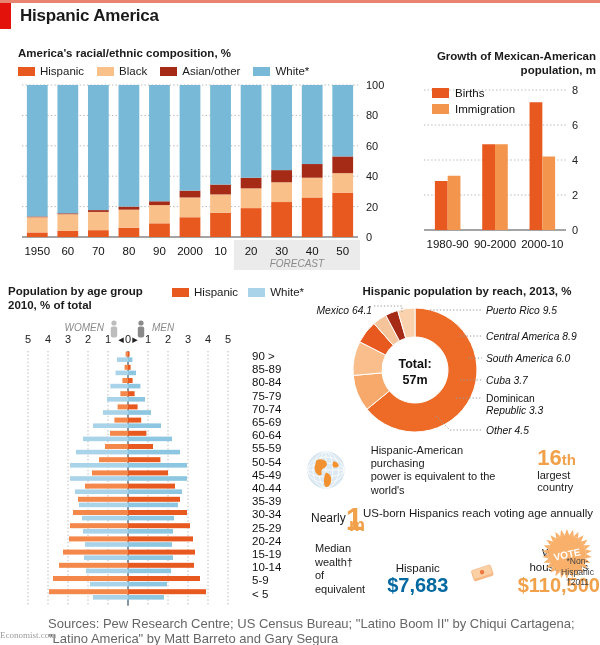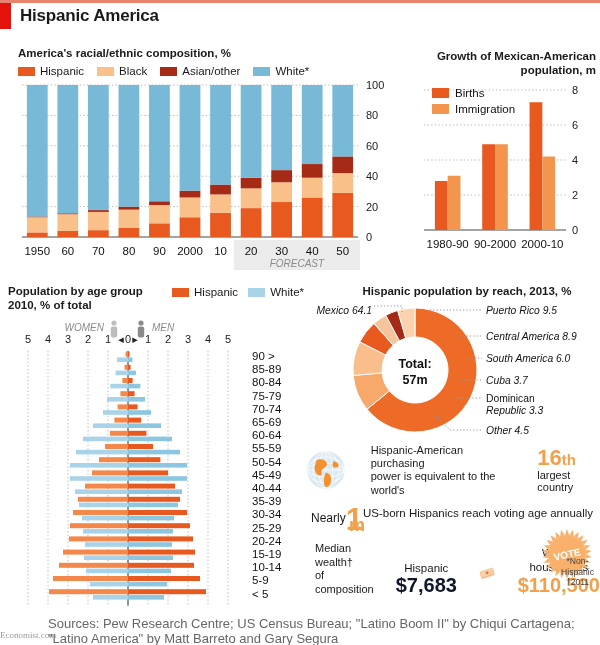--- a/index.html
+++ b/index.html
@@ -385,25 +385,25 @@
     <div>
       <div style="font-size:11.5px;margin-top:1px;">US-born Hispanics reach voting age annually</div>
       <div style="font-size:18px;color:#F2A14B;font-weight:bold;margin-left:-14px;margin-top:-4px;">m</div>
     </div>
   </div>
 
   <div style="display:flex;align-items:flex-end;gap:22px;margin-top:6px;margin-left:10px;">
     <div style="font-size:11px;line-height:1.25;">
       <span>Median</span><br>
       <span>wealth†</span><br>
-      <span>of composition</span>
+      <span>of equivalent</span>
     </div>
     <div style="text-align:center;">
       <div style="font-size:11.5px;">Hispanic</div>
-      <div style="font-size:20px;font-weight:bold;color:#0f172a;">$7,683</div>
+      <div style="font-size:20px;font-weight:bold;color:#0369a1;">$7,683</div>
     </div>
     <svg width="46" height="34" viewBox="0 0 46 34" style="margin-bottom:6px;">
       <g transform="rotate(-18 23 17)">
         <rect x="5" y="8" width="36" height="17" rx="2" fill="#F9BE8C" stroke="#F0A46A" stroke-width="0.8"></rect>
         <rect x="5" y="5" width="36" height="17" rx="2" fill="#FBD0A5" stroke="#F0A46A" stroke-width="0.8"></rect>
         <circle cx="23" cy="13.5" r="4" fill="#E8591F" opacity="0.75"></circle>
       </g>
     </svg>
     <div style="text-align:center;">
       <div style="font-size:11.5px;line-height:1.15;">

